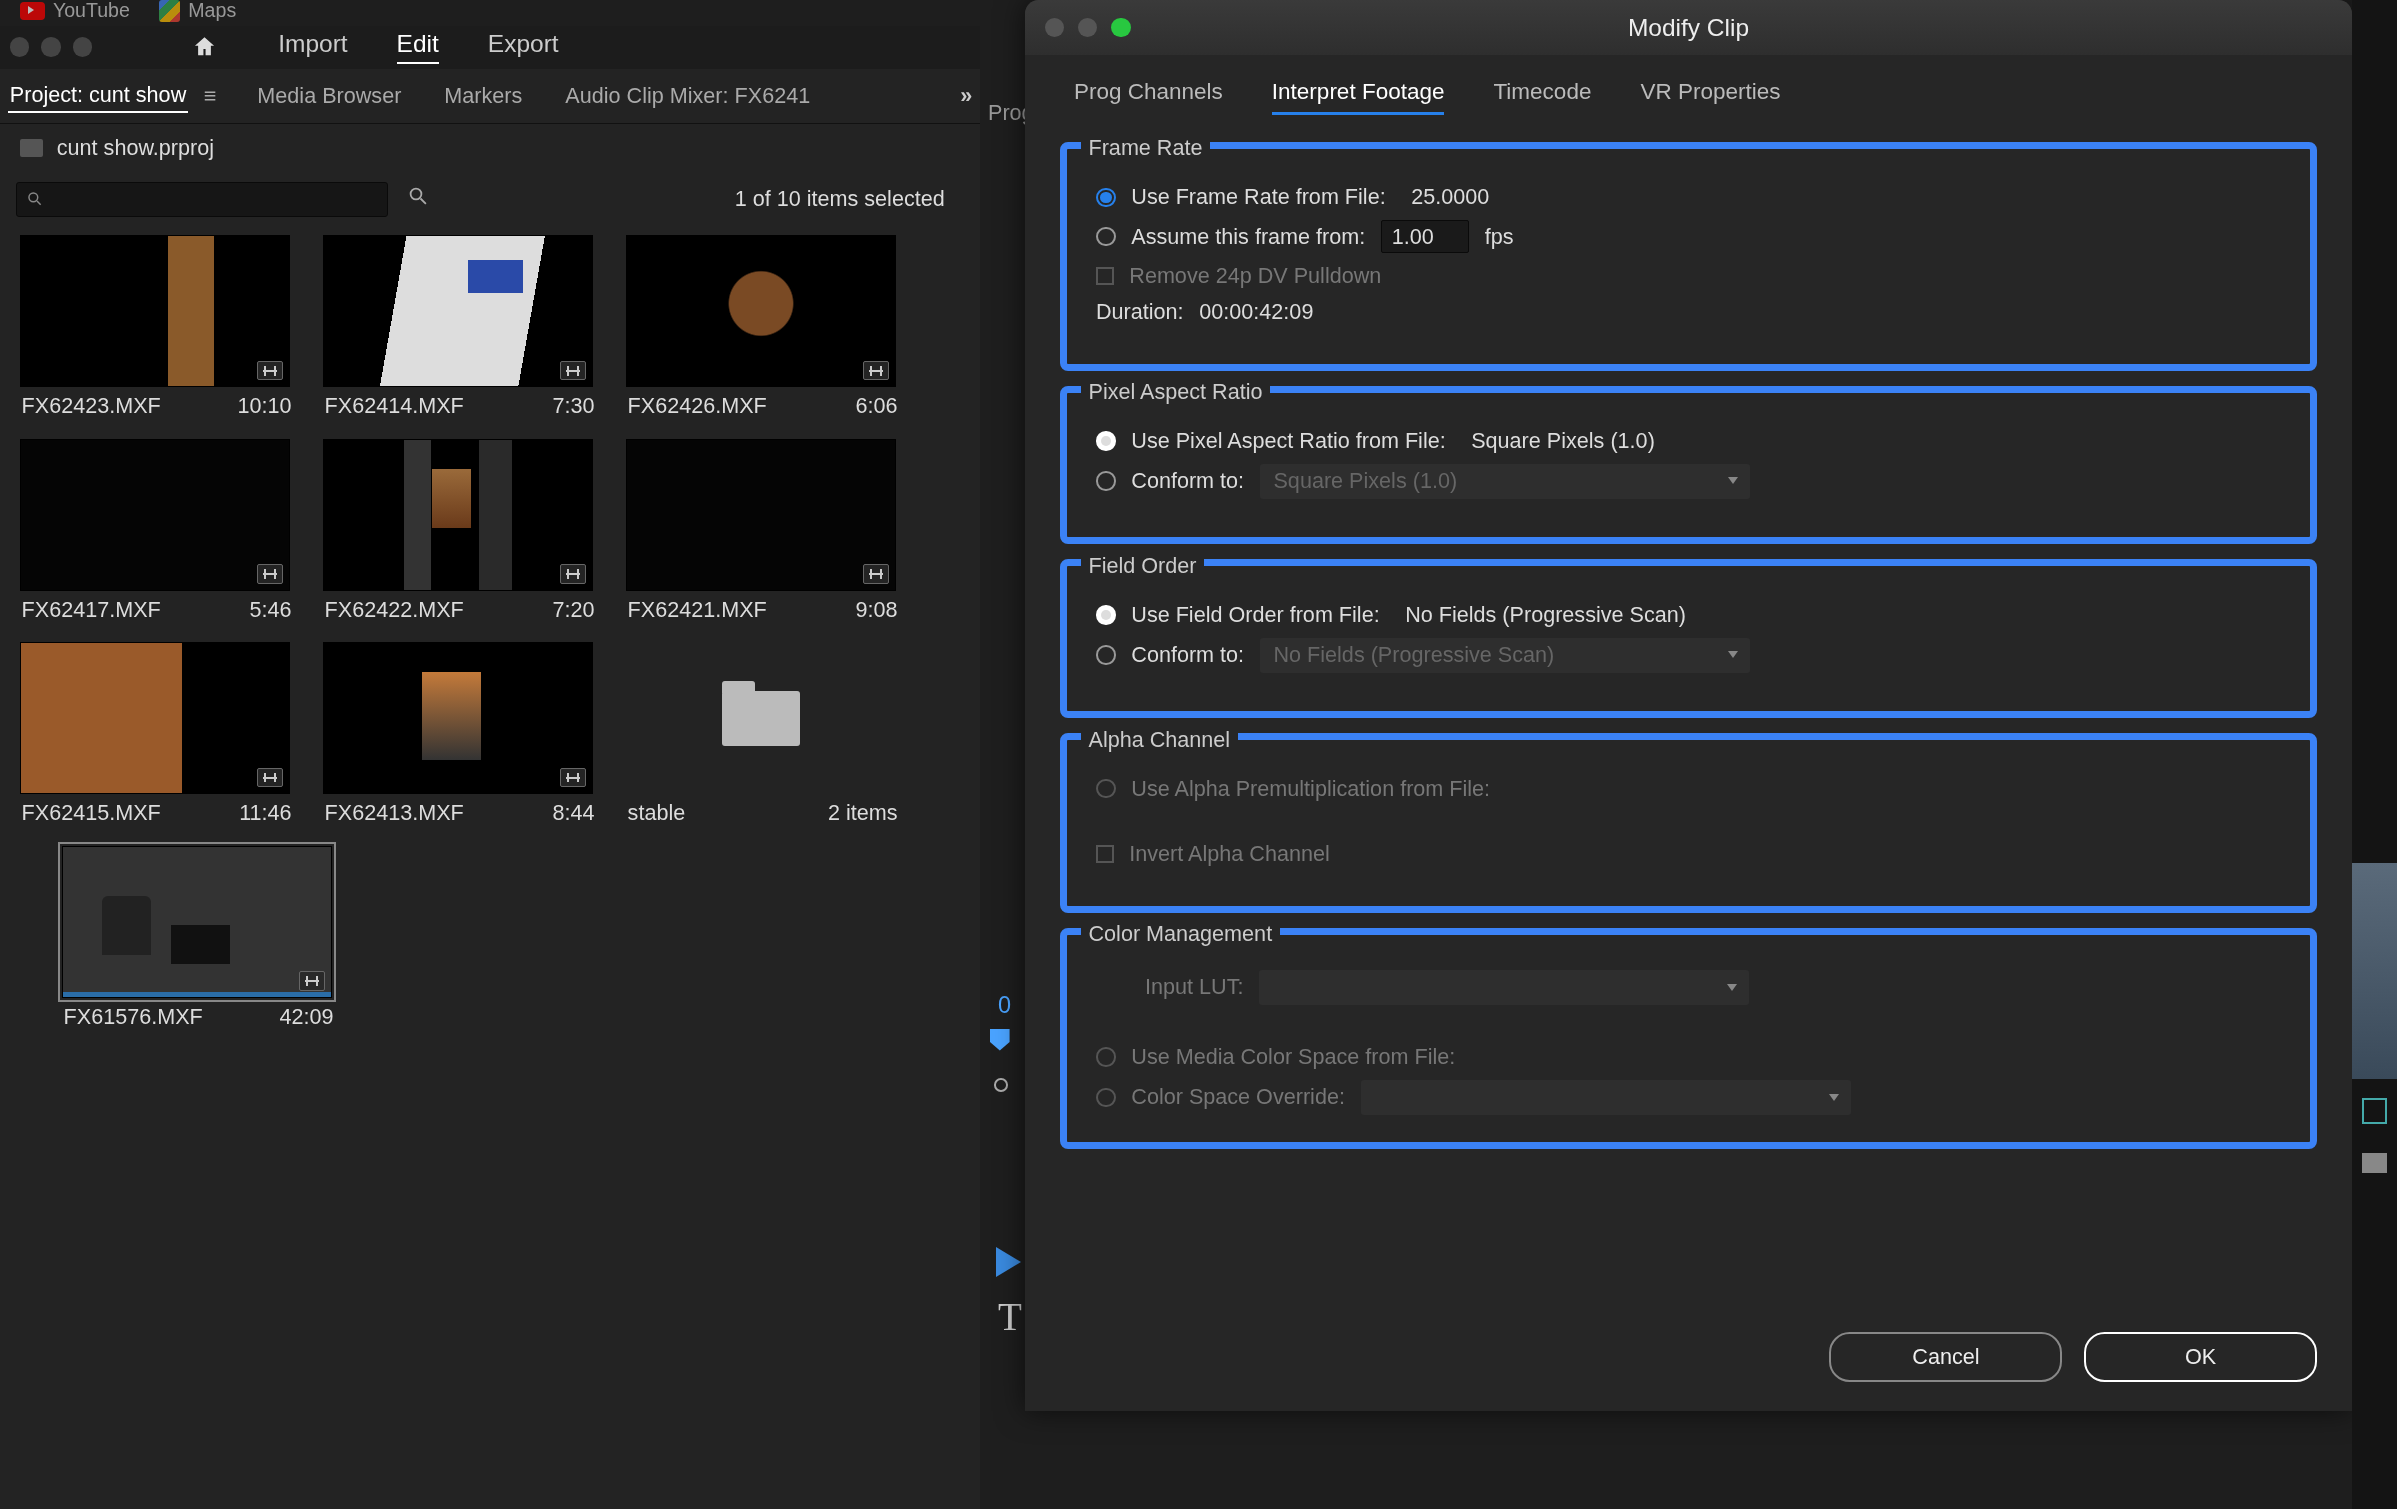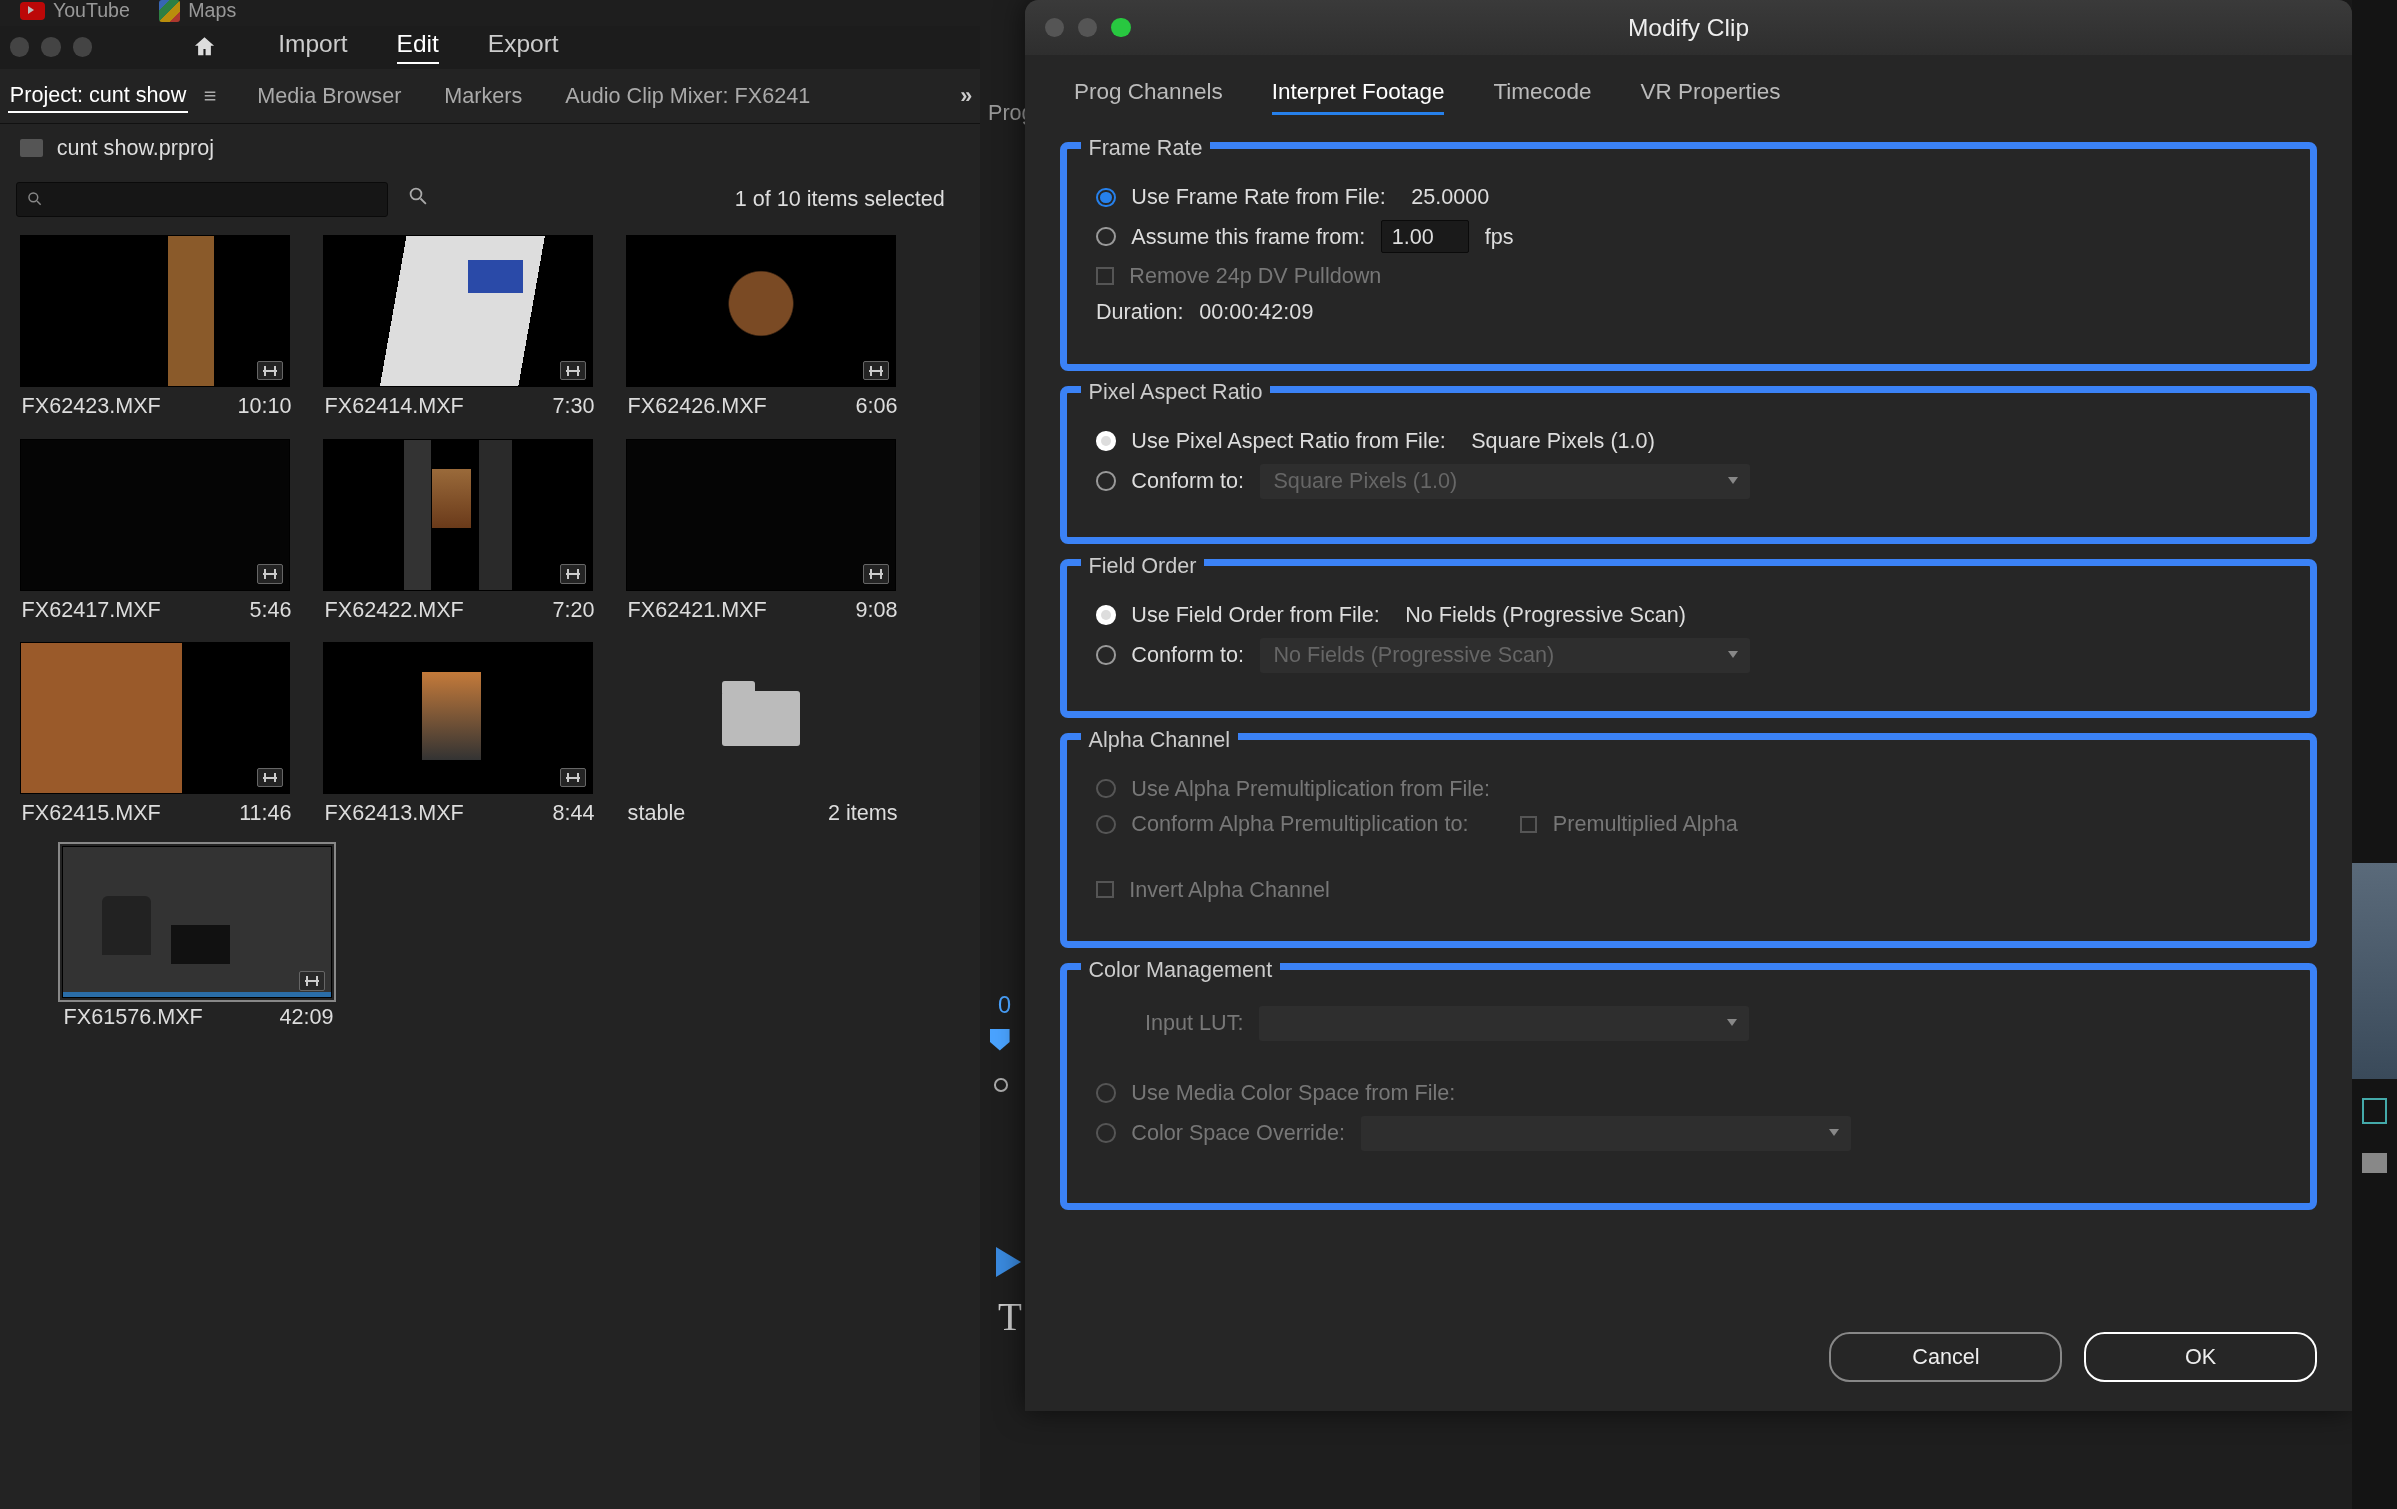--- a/index.html
+++ b/index.html
@@ -372,35 +372,28 @@
         </div>
     </div>
   </div>
 
   <div class="fieldset">
     <div class="legend">Alpha Channel</div>
     <div class="frow dim">
       <div class="radio"></div>
       <span>Use Alpha Premultiplication from File:</span>
     </div>
-    <div class="frow dim">
-      <div class="radio"></div>
-      <span>Conform Alpha Premultiplication to:</span>
-      <div style="width:19.6px"></div>
-      <div class="chk"></div>
-      <span>Premultiplied Alpha</span>
-    </div>
     <div style="height:19.6px"></div>
     <div class="frow dim">
       <div class="chk"></div>
       <span>Invert Alpha Channel</span>
     </div>
   </div>
 
-  <div class="fieldset" style="padding-bottom:42px">
+  <div class="fieldset" style="padding-bottom:17px">
     <div class="legend">Color Management</div>
     <div class="frow dim" style="padding-left:49px">
       <span>Input LUT:</span>
       <div class="sel dim" style="min-width:490px">
           <div class="chev"></div>
         </div>
     </div>
     <div style="height:19.6px"></div>
     <div class="frow dim">
       <div class="radio"></div>

